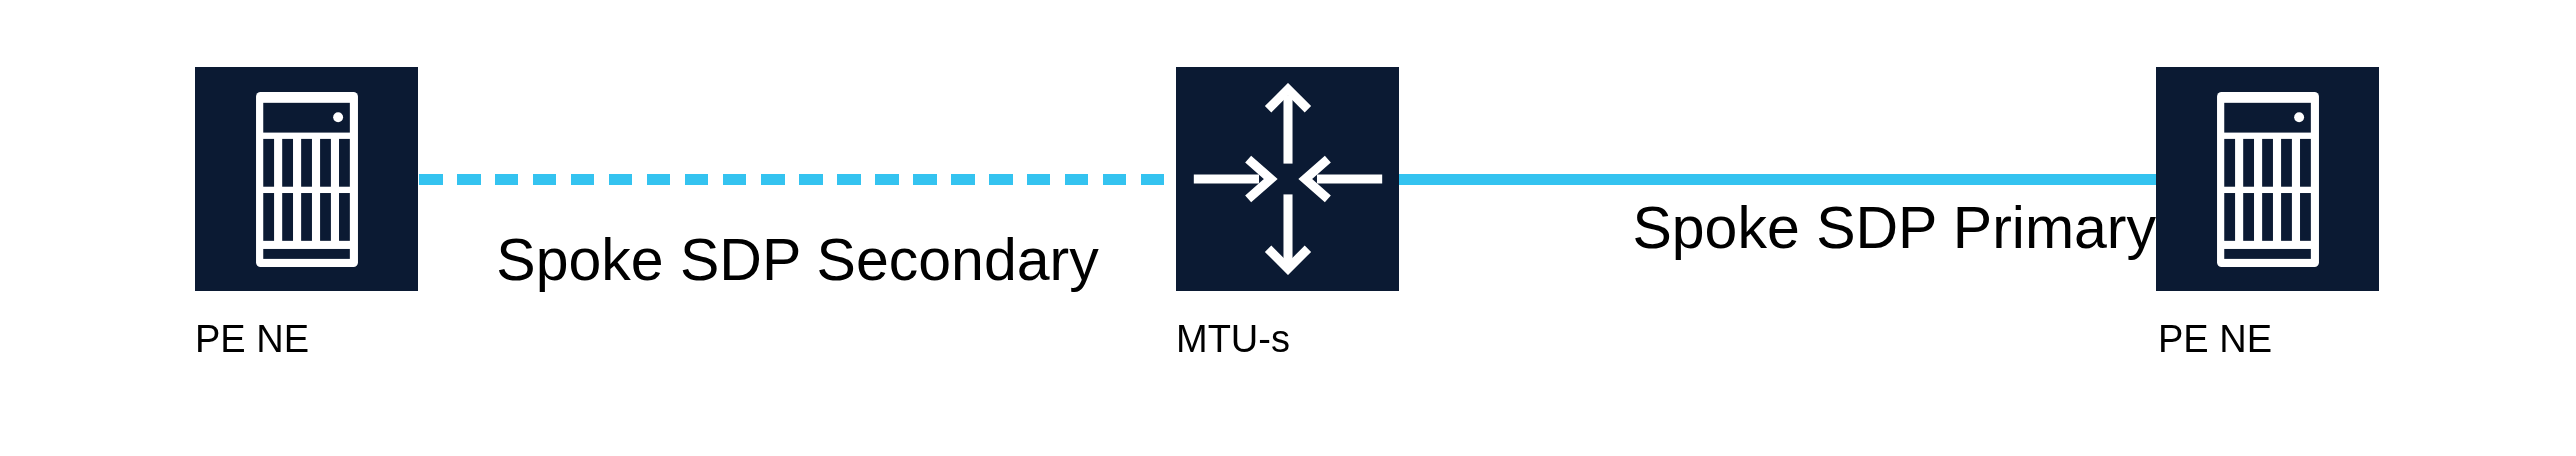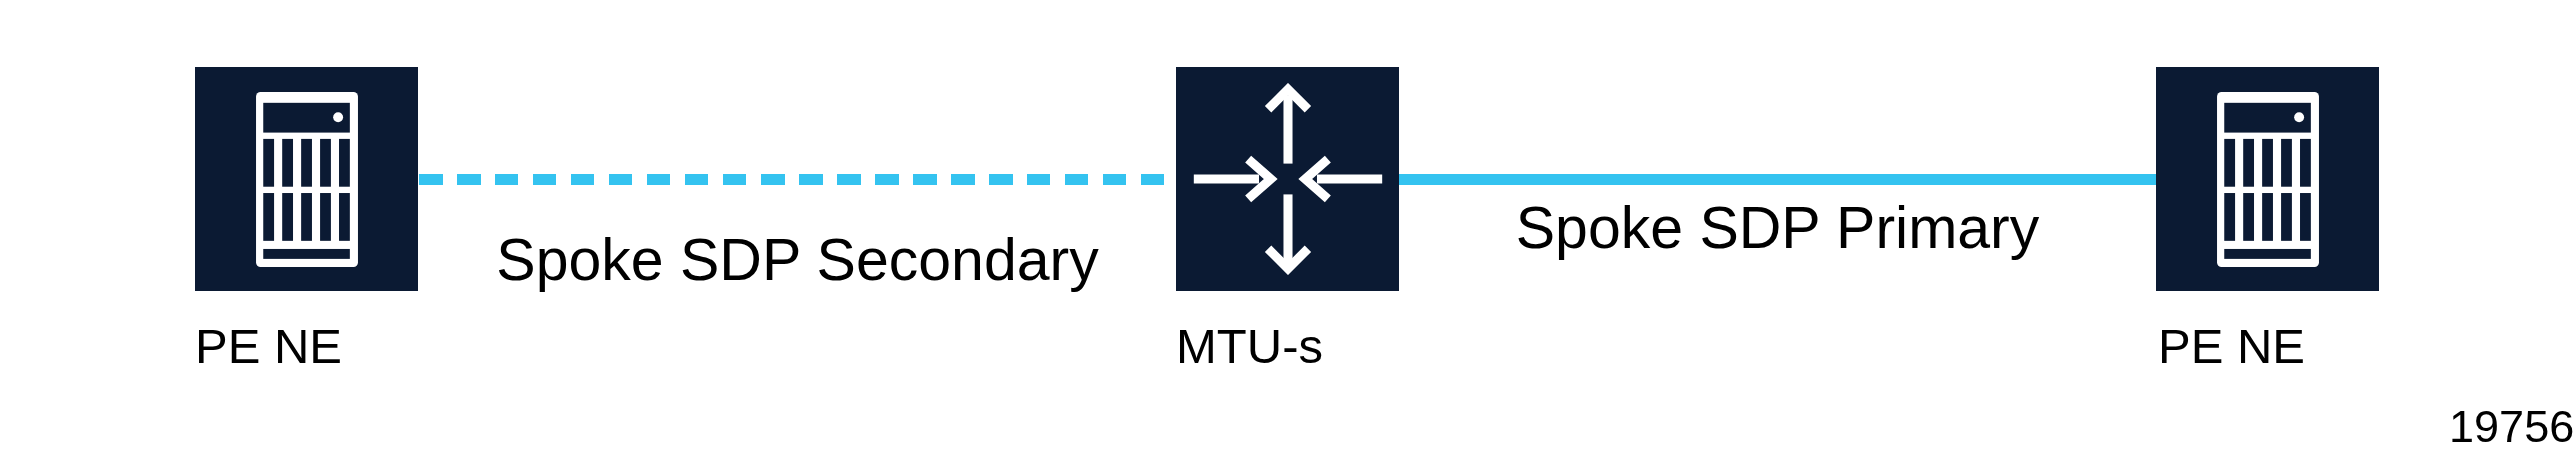--- a/index.html
+++ b/index.html
@@ -56,26 +56,26 @@
   .link-label {
     position: absolute;
     top: 194px;
     font-size: 59px;
     color: var(--text);
     text-align: center;
     white-space: nowrap;
     line-height: normal;
   }
   .link-label.sec { left: 419px;  width: 757px; margin-top: 32px; }
-  .link-label.pri { left: 1399px; width: 757px; }
+  .link-label.pri { left: 1399px; width: 757px; text-align: right; }
 
   .node-label {
     position: absolute;
     top: 318px;
-    font-size: 49px;
+    font-size: 38px;
     color: var(--text);
     white-space: nowrap;
     line-height: normal;
   }
   .node-label.pos-left  { left: 195px; }
   .node-label.pos-mid   { left: 1176px; }
   .node-label.pos-right { left: 2158px; }
 
   .figure-number {
     position: absolute;
@@ -153,16 +153,15 @@
   <div class="link dashed"></div>
   <div class="link solid"></div>
 
   <div class="link-label sec">Spoke SDP Secondary</div>
   <div class="link-label pri">Spoke SDP Primary</div>
 
   <div class="node-label pos-left">PE NE</div>
   <div class="node-label pos-mid">MTU-s</div>
   <div class="node-label pos-right">PE NE</div>
 
-  <div class="figure-number">19756</div>
 
 </div>
 
 
 </body></html>

